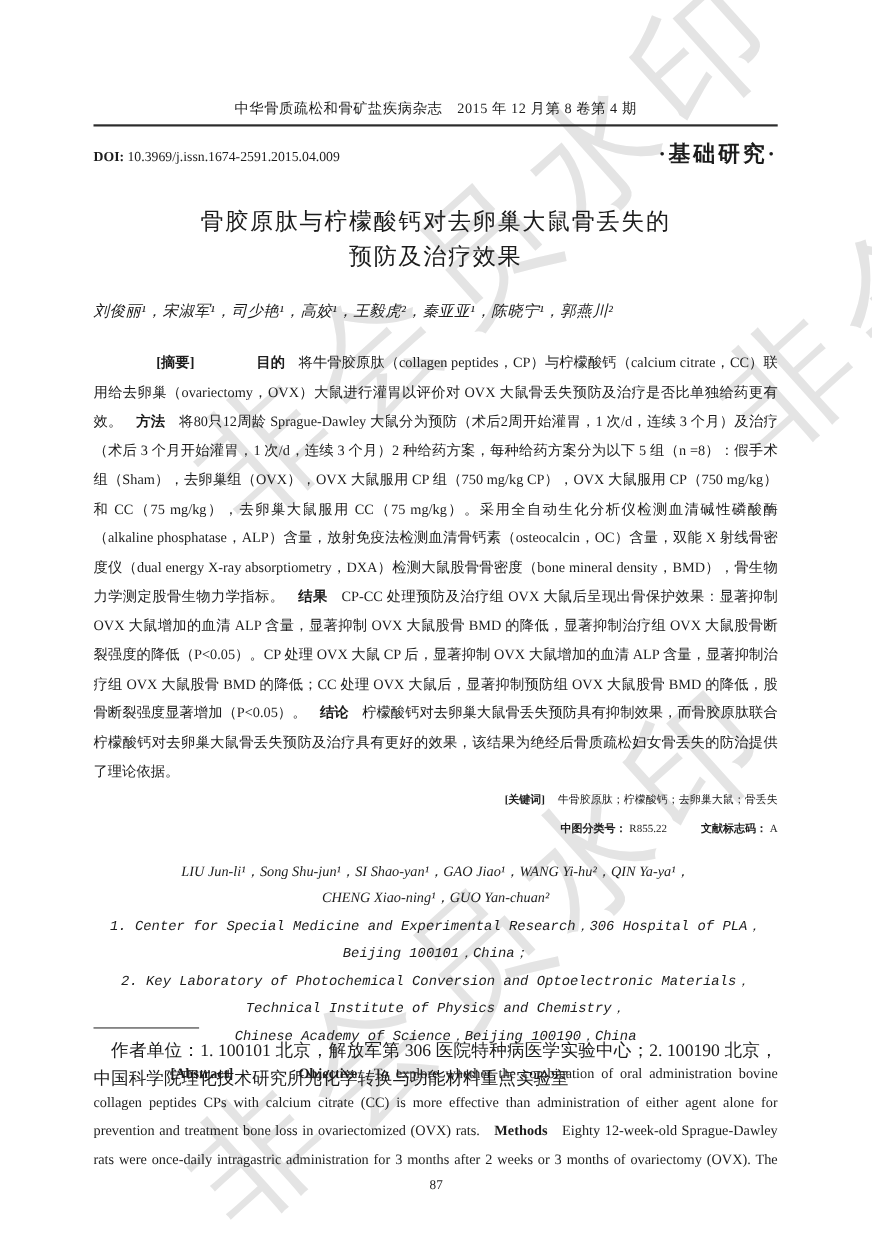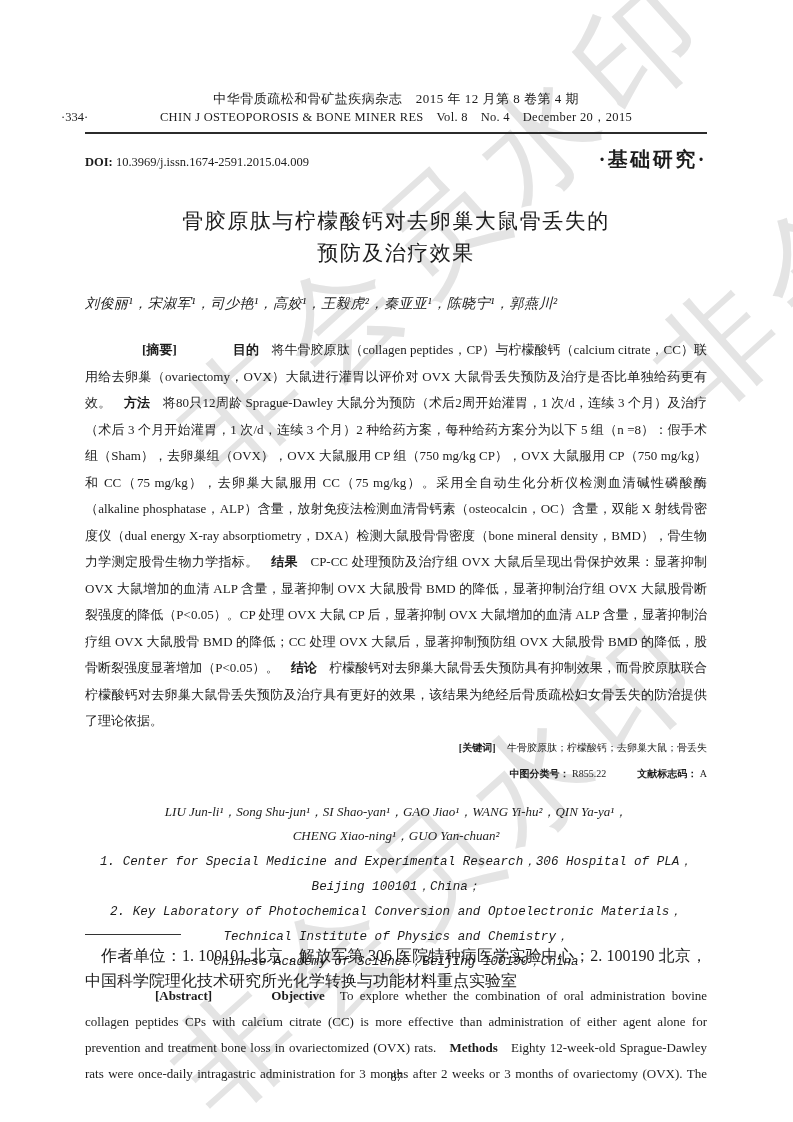--- a/index.html
+++ b/index.html
@@ -82,24 +82,20 @@
 <div class="page">
 
   <div class="wm" id="wm1" style="color: rgb(228, 228, 228);">非会员水印</div>
   <div class="wm" id="wm2" style="color: rgb(228, 228, 228);">非会员水印</div>
   <div class="wm" id="wm3" style="color: rgb(228, 228, 228);">非会员水印</div>
 
   <div class="content">
 
     <div class="jline1">中华骨质疏松和骨矿盐疾病杂志　2015 年 12 月第 8 卷第 4 期</div>
 
-    <div class="jline2-wrap">
-      <span class="page-marker">·334·</span>
-      <div class="jline2">CHIN J OSTEOPOROSIS &amp; BONE MINER RES　Vol. 8　No. 4　December 20，2015</div>
-    </div>
 
     <div class="rule"></div>
 
     <div class="doi-row">
       <span>
         <span class="doi-label">DOI:</span>
         <span>10.3969/j.issn.1674-2591.2015.04.009</span>
       </span>
       <span class="col-tag">·基础研究·</span>
     </div>

